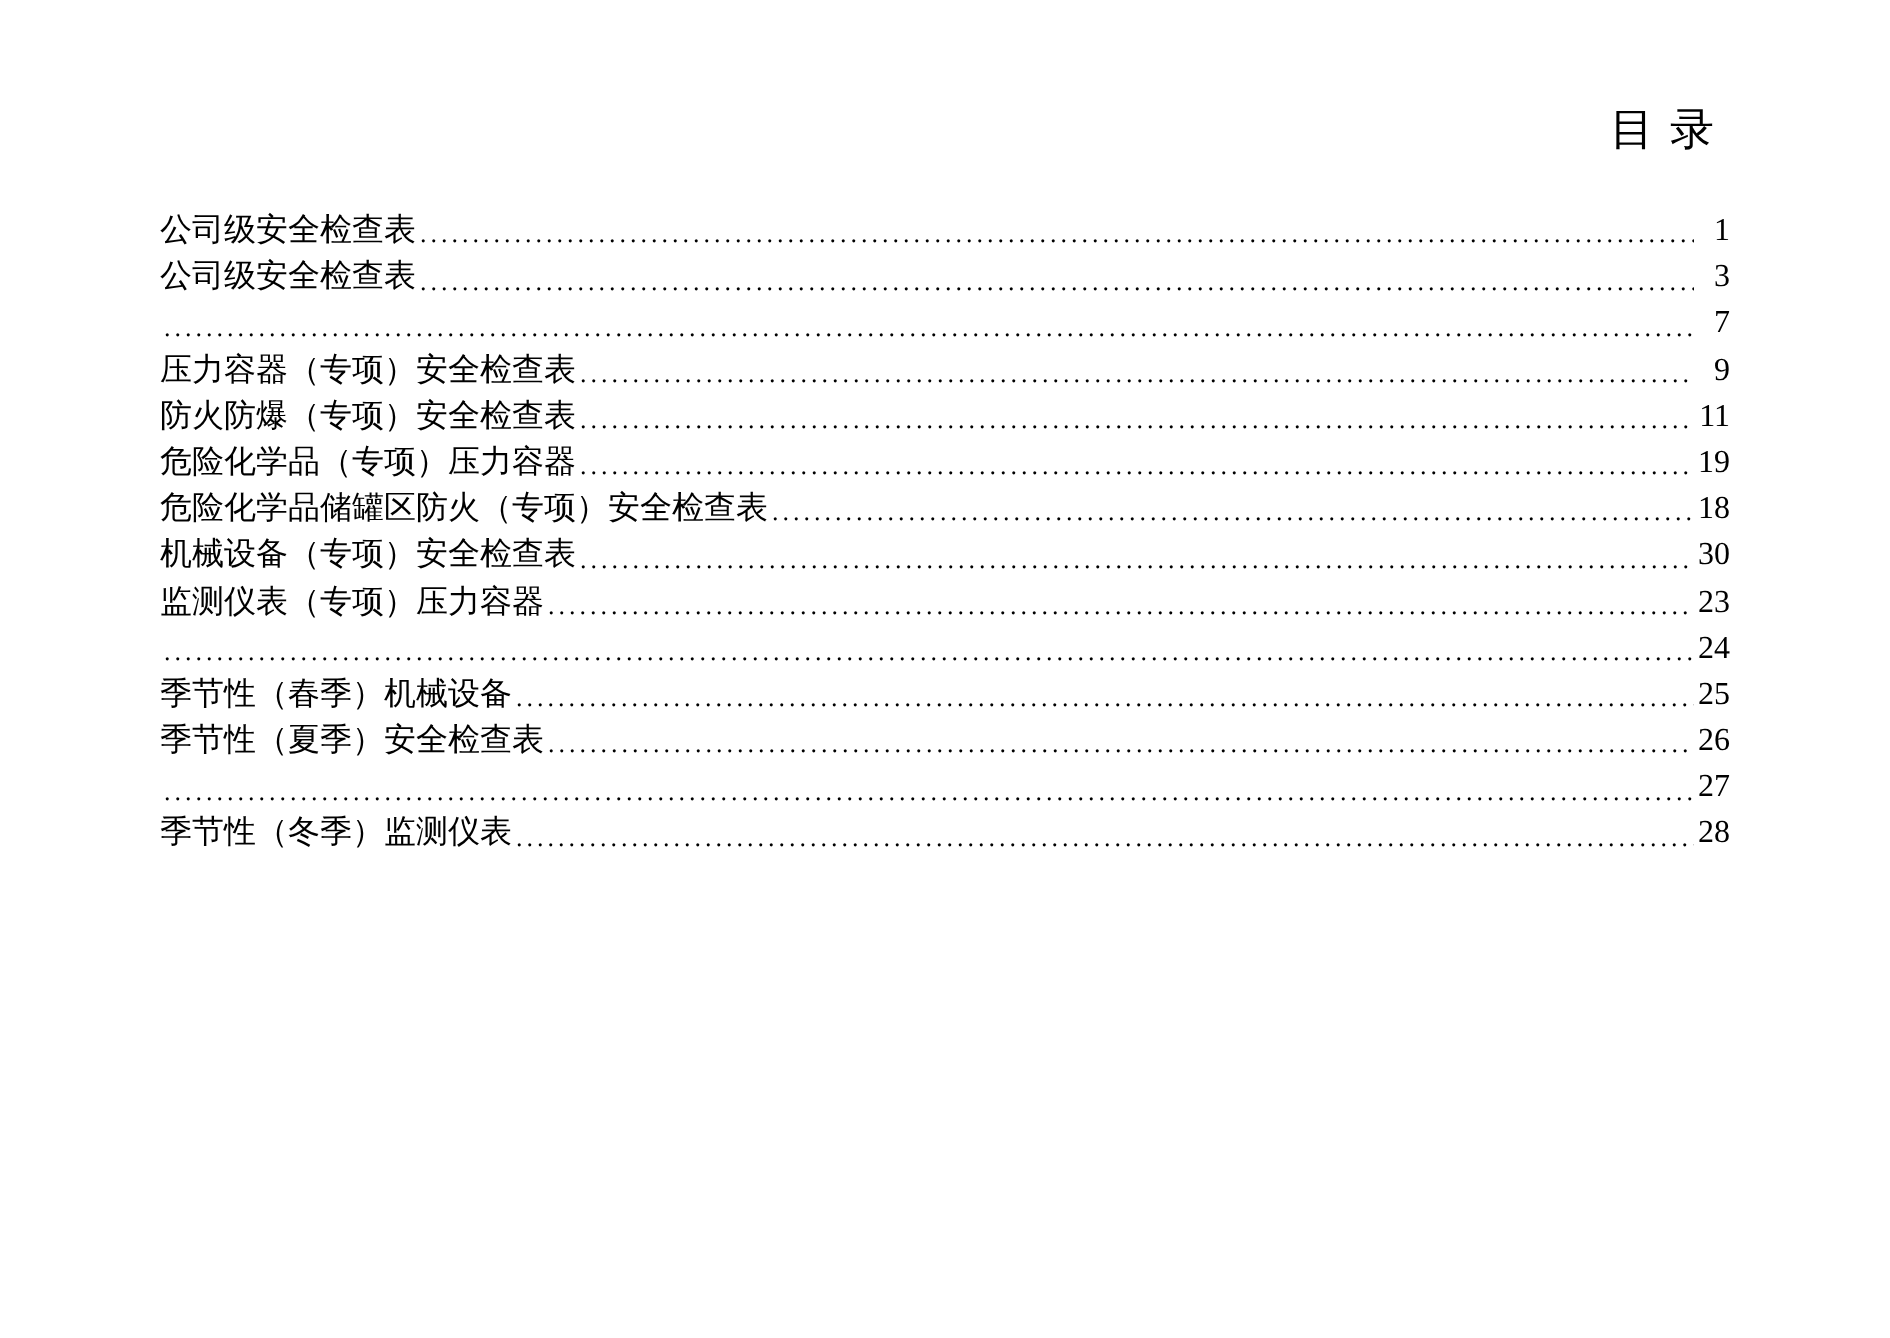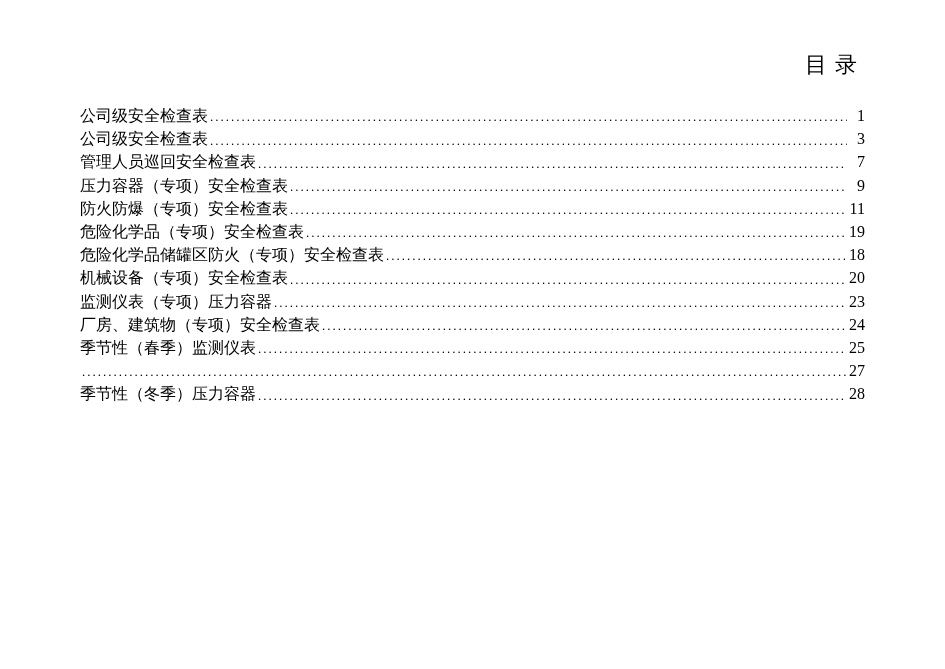--- a/index.html
+++ b/index.html
@@ -65,66 +65,69 @@
       <span class="toc-label">公司级安全检查表</span>
       <span class="toc-dots"></span>
       <span class="toc-page">1</span>
     </li>
     <li class="toc-item">
       <span class="toc-label">公司级安全检查表</span>
       <span class="toc-dots"></span>
       <span class="toc-page">3</span>
     </li>
     <li class="toc-item">
-      <span class="toc-label">管理人员巡回安全检查表</span>
       <span class="toc-dots"></span>
       <span class="toc-page">7</span>
     </li>
     <li class="toc-item">
       <span class="toc-label">压力容器（专项）安全检查表</span>
       <span class="toc-dots"></span>
       <span class="toc-page">9</span>
     </li>
     <li class="toc-item">
       <span class="toc-label">防火防爆（专项）安全检查表</span>
       <span class="toc-dots"></span>
       <span class="toc-page">11</span>
     </li>
     <li class="toc-item">
-      <span class="toc-label">危险化学品（专项）安全检查表</span>
+      <span class="toc-label">危险化学品（专项）压力容器</span>
       <span class="toc-dots"></span>
       <span class="toc-page">19</span>
     </li>
     <li class="toc-item">
       <span class="toc-label">危险化学品储罐区防火（专项）安全检查表</span>
       <span class="toc-dots"></span>
       <span class="toc-page">18</span>
     </li>
     <li class="toc-item">
       <span class="toc-label">机械设备（专项）安全检查表</span>
       <span class="toc-dots"></span>
-      <span class="toc-page">20</span>
+      <span class="toc-page">30</span>
     </li>
     <li class="toc-item">
       <span class="toc-label">监测仪表（专项）压力容器</span>
       <span class="toc-dots"></span>
       <span class="toc-page">23</span>
     </li>
     <li class="toc-item">
-      <span class="toc-label">厂房、建筑物（专项）安全检查表</span>
       <span class="toc-dots"></span>
       <span class="toc-page">24</span>
     </li>
     <li class="toc-item">
-      <span class="toc-label">季节性（春季）监测仪表</span>
+      <span class="toc-label">季节性（春季）机械设备</span>
       <span class="toc-dots"></span>
       <span class="toc-page">25</span>
+    </li>
+    <li class="toc-item">
+      <span class="toc-label">季节性（夏季）安全检查表</span>
+      <span class="toc-dots"></span>
+      <span class="toc-page">26</span>
     </li>
     <li class="toc-item">
       <span class="toc-dots"></span>
       <span class="toc-page">27</span>
     </li>
     <li class="toc-item">
-      <span class="toc-label">季节性（冬季）压力容器</span>
+      <span class="toc-label">季节性（冬季）监测仪表</span>
       <span class="toc-dots"></span>
       <span class="toc-page">28</span>
     </li>
   </ul>
 
 </body></html>

